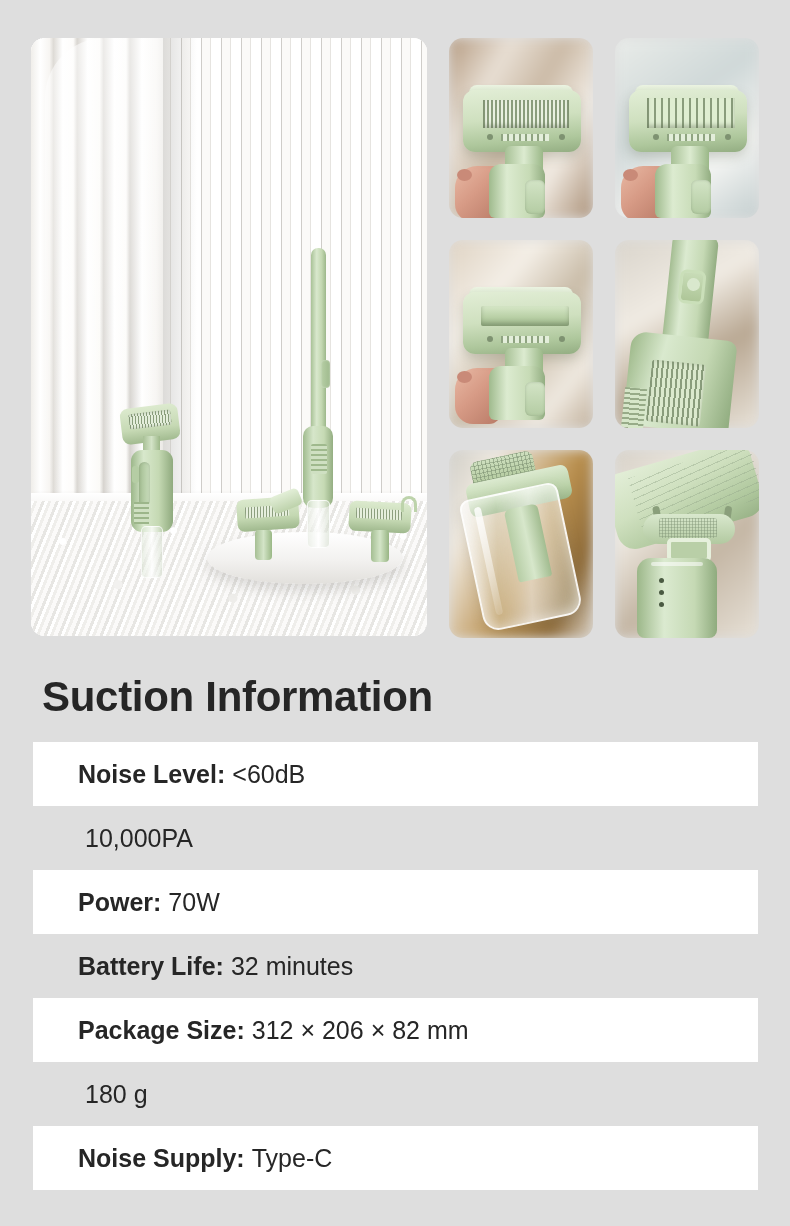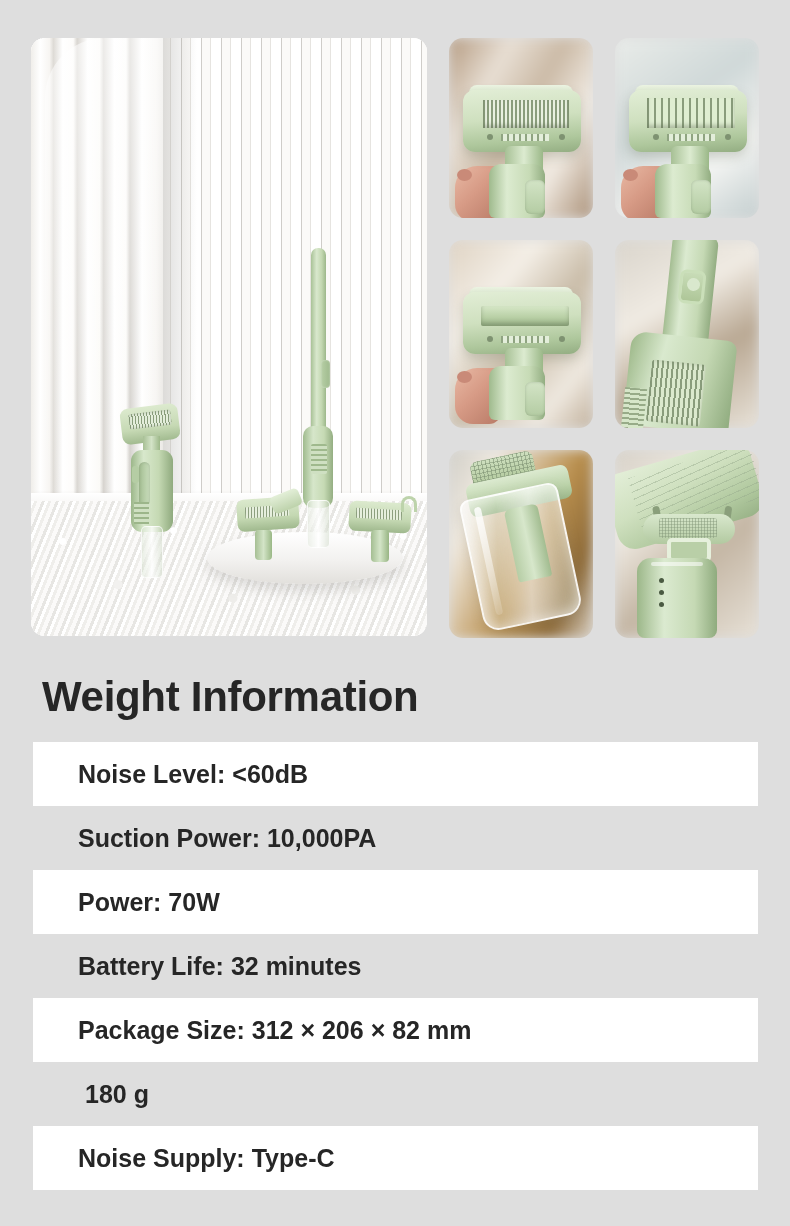--- a/index.html
+++ b/index.html
@@ -627,21 +627,21 @@
     font-size: 25px;
     color: #262626;
   }
   .spec-row.odd  { background: #ffffff; }
   .spec-row.even { background: #dedede; }
   .spec-label {
     font-weight: 700;
     white-space: nowrap;
   }
   .spec-value {
-    font-weight: 700;
+    font-weight: 400;
     margin-left: 7px;
     white-space: nowrap;
   }
 </style>
 </head>
 <body>
 
 <div class="gallery">
 
   <div class="hero">
@@ -766,31 +766,30 @@
       <div class="t6-leds">
         <span></span>
         <span></span>
         <span></span>
       </div>
     </div>
 
   </div>
 </div>
 
-<div class="page-title">Weight Information</div>
+<div class="page-title">Suction Information</div>
 
 <div class="spec-list">
 
   <div class="spec-row odd">
     <span class="spec-label">Noise Level:</span>
     <span class="spec-value">&lt;60dB</span>
   </div>
 
   <div class="spec-row even">
-    <span class="spec-label">Suction Power:</span>
     <span class="spec-value">10,000PA</span>
   </div>
 
   <div class="spec-row odd">
     <span class="spec-label">Power:</span>
     <span class="spec-value">70W</span>
   </div>
 
   <div class="spec-row even">
     <span class="spec-label">Battery Life:</span>

